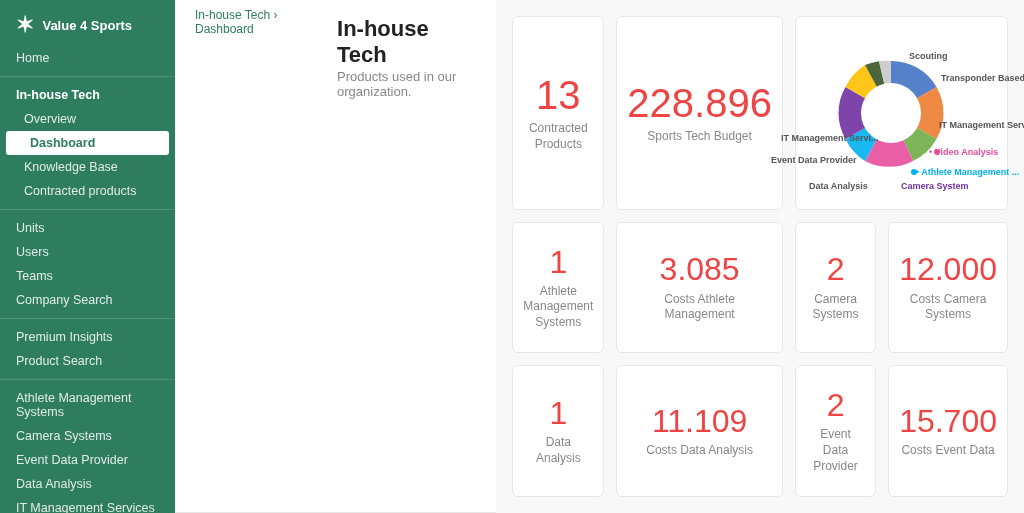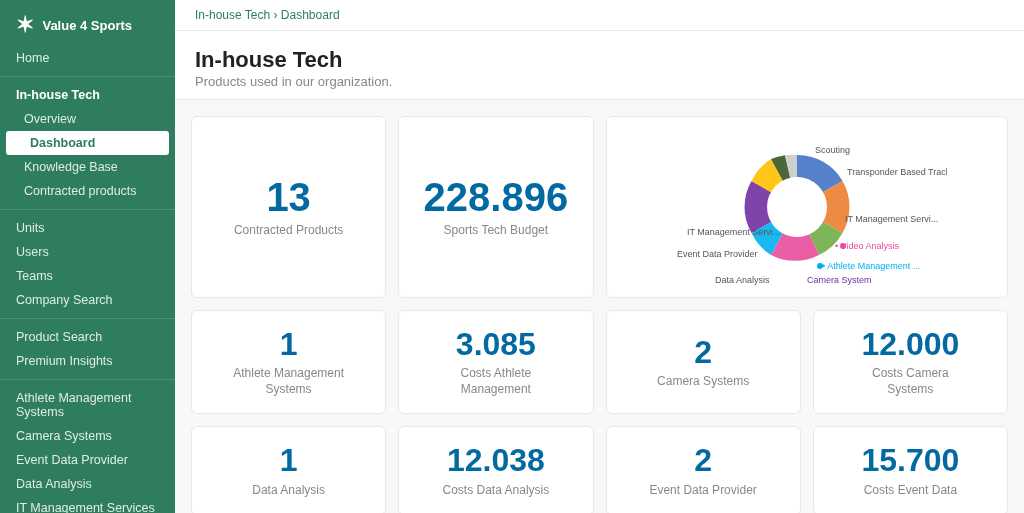--- a/index.html
+++ b/index.html
@@ -45,21 +45,21 @@
       margin: 0 6px;
       padding: 5px 10px;
     }
     .sidebar-item.sub { padding-left: 24px; }
     .sidebar-divider { height: 1px; background: rgba(255,255,255,0.15); margin: 6px 0; }
 
     
     #main {
       flex: 1;
       display: flex;
-      flex-direction: column;
+      flex-direction: row;
       overflow-y: auto;
       background: #f8f8f8;
     }
     #breadcrumb {
       padding: 8px 20px;
       font-size: 12px;
       color: #888;
       background: #fff;
       border-bottom: 1px solid #e8e8e8;
     }
@@ -85,22 +85,22 @@
       border-radius: 6px;
       display: flex;
       flex-direction: column;
       align-items: center;
       justify-content: center;
       padding: 16px 10px;
       text-align: center;
     }
     .stat-card .stat-value {
       font-size: 32px;
-      font-weight: 700;
-      color: #0369a1;
+      font-weight: 400;
+      color: #ef4444;
       line-height: 1.1;
     }
     .stat-card .stat-label {
       font-size: 12px;
       color: #888;
       margin-top: 4px;
       line-height: 1.3;
     }
 
     
@@ -111,20 +111,21 @@
     .chart-card {
       background: #fff;
       border: 1px solid #e8e8e8;
       border-radius: 6px;
       padding: 10px;
       grid-column: span 2;
       display: flex;
       align-items: center;
       justify-content: center;
       position: relative;
+      font-weight: bold;
     }
 
     .donut-container {
       position: relative;
       width: 280px;
       height: 160px;
       display: flex;
       align-items: center;
       justify-content: center;
     }
@@ -145,22 +146,22 @@
     <div class="sidebar-item sub">Overview</div>
     <div class="sidebar-item sub active">Dashboard</div>
     <div class="sidebar-item sub">Knowledge Base</div>
     <div class="sidebar-item sub">Contracted products</div>
     <div class="sidebar-divider"></div>
     <div class="sidebar-item">Units</div>
     <div class="sidebar-item">Users</div>
     <div class="sidebar-item">Teams</div>
     <div class="sidebar-item">Company Search</div>
     <div class="sidebar-divider"></div>
+    <div class="sidebar-item">Premium Insights</div>
     <div class="sidebar-item">Product Search</div>
-    <div class="sidebar-item">Premium Insights</div>
     <div class="sidebar-divider"></div>
     <div class="sidebar-item">Athlete Management Systems</div>
     <div class="sidebar-item">Camera Systems</div>
     <div class="sidebar-item">Event Data Provider</div>
     <div class="sidebar-item">Data Analysis</div>
     <div class="sidebar-item">IT Management Services</div>
 
   </div>
 </nav>
 
@@ -243,21 +244,21 @@
     <div class="stat-card">
       <div class="stat-value">12.000</div>
       <div class="stat-label">Costs Camera<br>Systems</div>
     </div>
 
     <div class="stat-card">
       <div class="stat-value">1</div>
       <div class="stat-label">Data Analysis</div>
     </div>
     <div class="stat-card">
-      <div class="stat-value">12.038</div>
+      <div class="stat-value">11.109</div>
       <div class="stat-label">Costs Data Analysis</div>
     </div>
     <div class="stat-card">
       <div class="stat-value">2</div>
       <div class="stat-label">Event Data Provider</div>
     </div>
     <div class="stat-card">
       <div class="stat-value">15.700</div>
       <div class="stat-label">Costs Event Data</div>
     </div>

